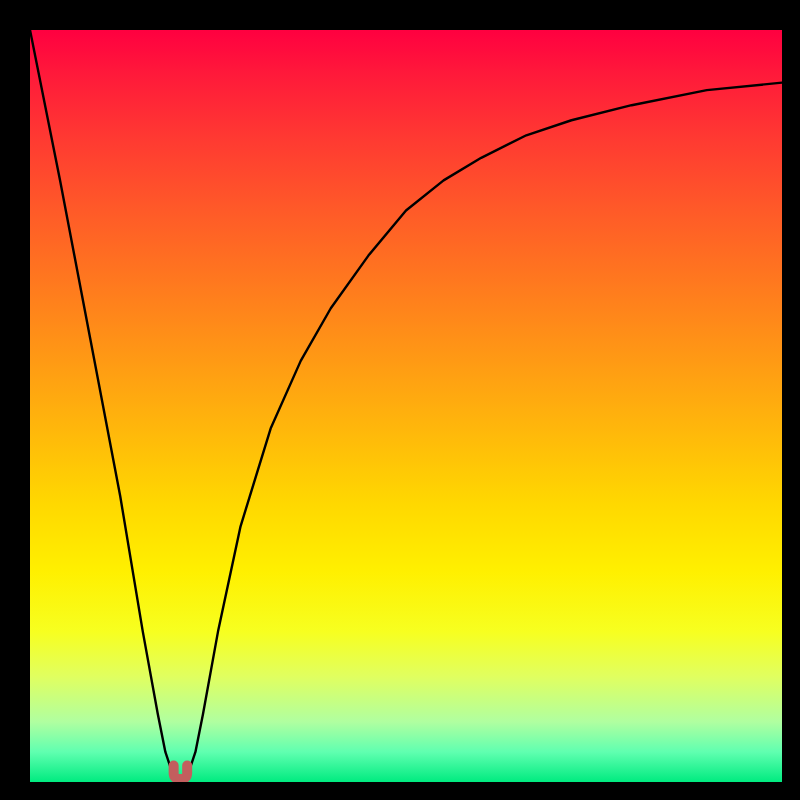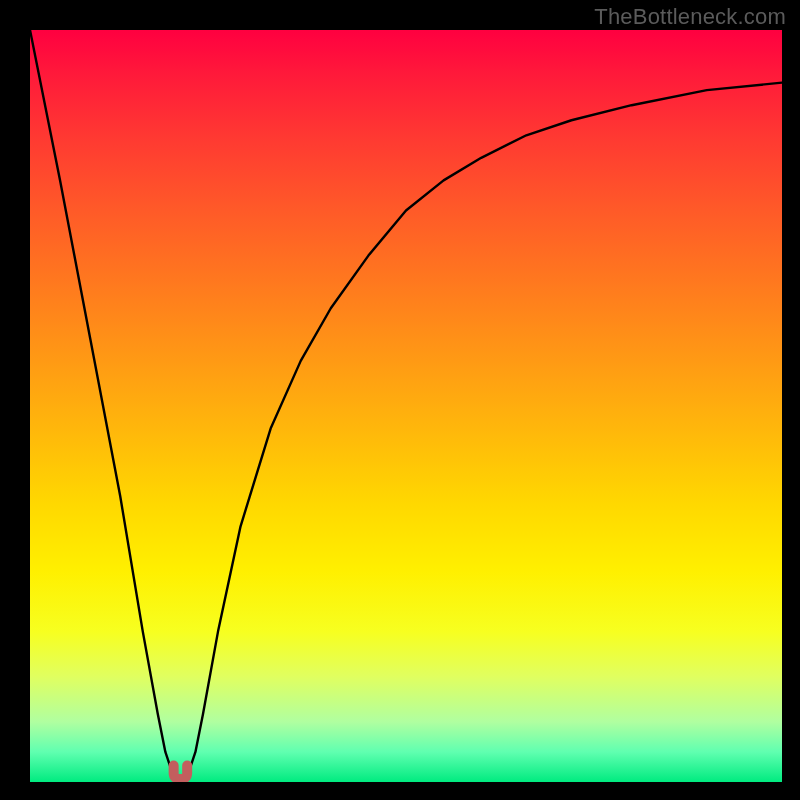--- a/index.html
+++ b/index.html
@@ -76,14 +76,13 @@
 
     <svg class="curve" viewBox="0 0 752 752" preserveAspectRatio="none">
       <path id="curve-path" d="M0.00 0.00 L30.08 150.40 L60.16 308.32 L90.24 466.24 L112.80 601.60 L127.84 684.32 L135.36 721.92 L142.88 744.48 L146.64 748.99 L150.40 750.50 L154.16 748.99 L157.92 744.48 L165.44 721.92 L172.96 684.32 L188.00 601.60 L210.56 496.32 L240.64 398.56 L270.72 330.88 L300.80 278.24 L338.40 225.60 L376.00 180.48 L413.60 150.40 L451.20 127.84 L496.32 105.28 L541.44 90.24 L601.60 75.20 L676.80 60.16 L752.00 52.64" fill="none" stroke="#000000" stroke-width="2.4" stroke-linejoin="round" stroke-linecap="round"></path>
     </svg>
 
     <svg class="marker" viewBox="0 0 752 752" width="752" height="752">
       <path id="marker-path" d="M 143.63 735.46 L 143.63 742.99 Q 143.63 748.99 150.40 748.99 Q 157.17 748.99 157.17 742.99 L 157.17 735.46" fill="none" stroke="#c35e5e" stroke-width="10" stroke-linecap="round" stroke-linejoin="round"></path>
     </svg>
   </div>
 
-  <div class="watermark">TheBottleneck.com</div>
 </div>
 
 </body></html>

